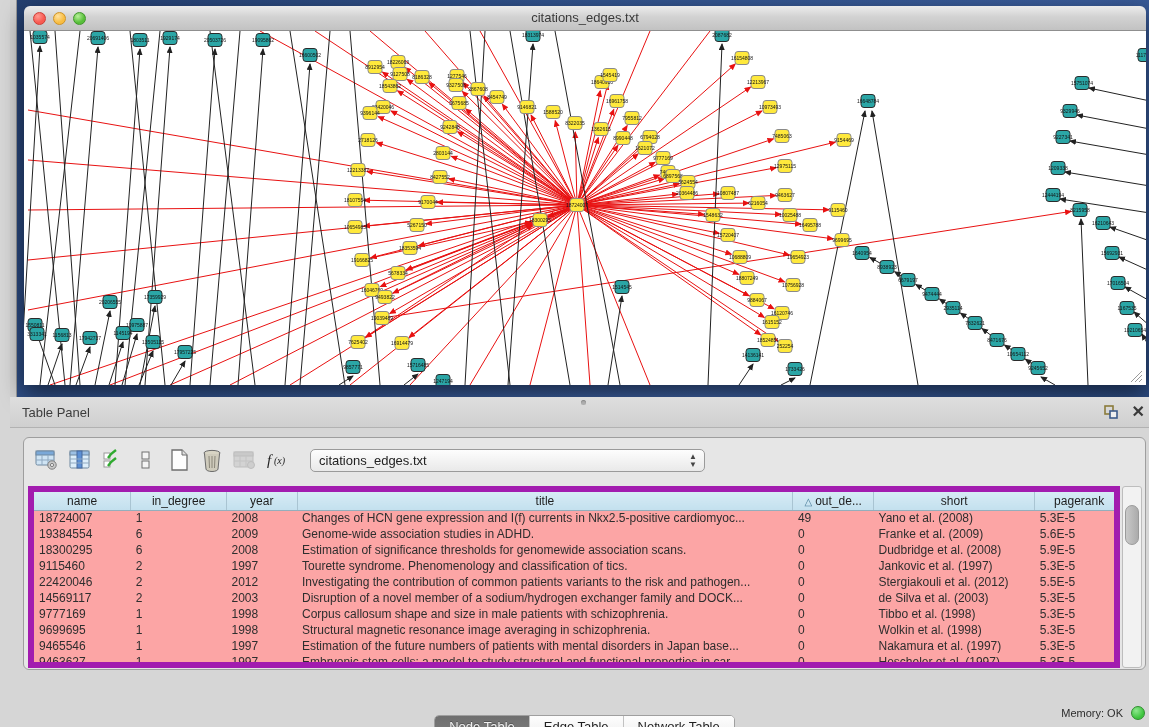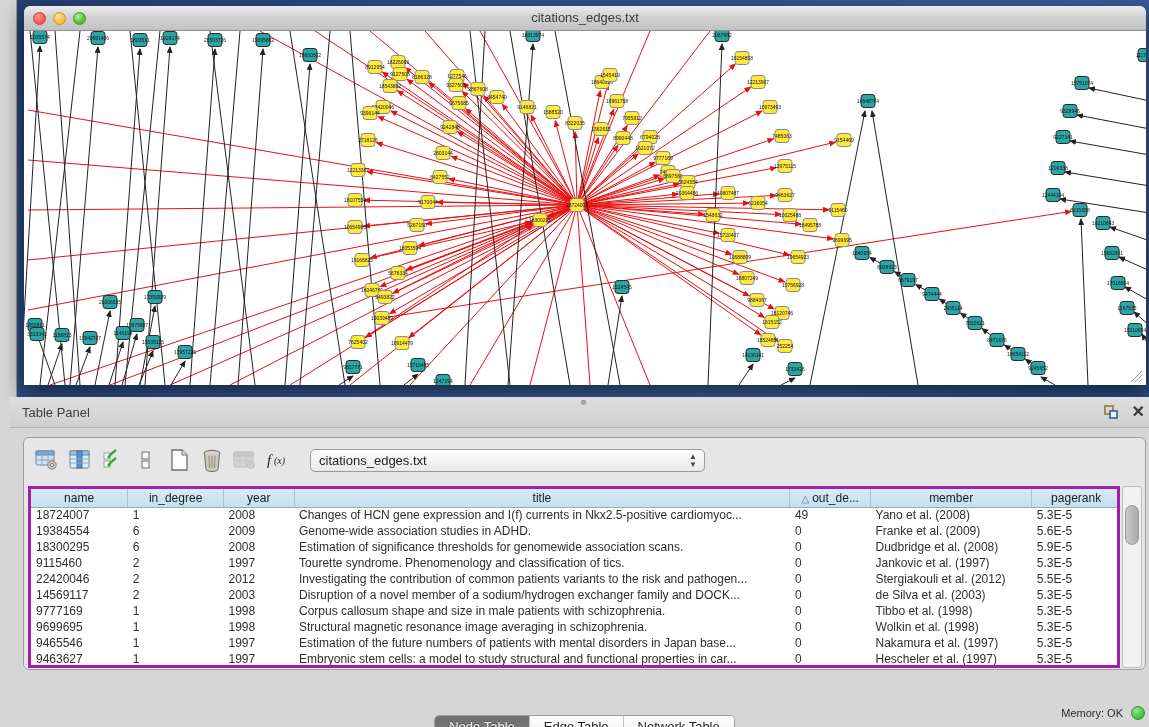--- a/index.html
+++ b/index.html
@@ -33,21 +33,21 @@
   #tp-inner { position:absolute; left:13px; top:40px; width:1123px; height:233px;
     background:#e6e6e6; border:1px solid #9e9e9e; border-radius:6px; }
   #tp-toolbar { position:relative; height:44px; display:flex; align-items:center; padding-left:8px; }
   .tbtn { width:30px; height:30px; margin-right:3px; display:flex; align-items:center; justify-content:center; background:transparent; border:none; }
   .tbtn svg { display:block; }
   .tbtn.disabled { opacity:.45; }
   #table-select { margin-left:14px; width:395px; height:23px; border:1px solid #9a9a9a; border-radius:5px;
     background:linear-gradient(#fdfdfd,#e9e9e9); display:flex; align-items:center; padding:0 8px; font-size:13px; color:#222; position:relative; }
   #table-select .stepper { position:absolute; right:7px; top:3px; font-size:8px; color:#444; line-height:8px; text-align:center; }
 
-  #tp-table { position:absolute; left:4px; top:48px; width:1092px; height:182px; background:#ffffff; border:3px solid #a21caf; overflow:hidden; }
+  #tp-table { position:absolute; left:4px; top:48px; width:1092px; height:182px; background:#fca5a5; border:6px solid #a21caf; overflow:hidden; }
   #tp-scroll { position:absolute; left:1098px; top:48px; width:20px; height:182px; background:#f2f2f2; border:1px solid #bdbdbd; border-radius:3px; }
   #tp-scroll .thumb { position:absolute; left:2px; top:18px; width:14px; height:40px; border-radius:7px;
     background:linear-gradient(90deg,#c9c9c9,#ababab); border:1px solid #9a9a9a; }
   table.grid { border-collapse:collapse; table-layout:fixed; width:1090px; font-size:12px; }
   table.grid th { background:linear-gradient(#d7ebf5,#c3e0ee); border-right:1px solid #a9c4d2; border-bottom:1px solid #93aebc;
     font-weight:normal; color:#1d1d1d; height:18px; padding:0 4px; overflow:hidden; white-space:nowrap; }
   table.grid td { color:#2e2e2e; height:16px; padding:0 5px; overflow:hidden; white-space:nowrap; border:none; }
   td.c-name,td.c-in,td.c-year,td.c-title,td.c-out,td.c-pr { text-align:left; }
   td.c-short { text-align:left; }
   .sort-tri { color:#4a7d9a; font-size:10px; margin-right:3px; }
@@ -818,21 +818,21 @@
 
       <div id="tp-table">
         <table class="grid">
           <thead id="tbl-head">
               <tr>
                 <th style="width:96px">name</th>
                 <th style="width:95px">in_degree</th>
                 <th style="width:70px">year</th>
                 <th style="width:492px">title</th>
                 <th style="width:80px"><span class="sort-tri">△</span>out_de...</th>
-                <th style="width:160px">member</th>
+                <th style="width:160px">short</th>
                 <th style="width:88px">pagerank</th>
               </tr>
             </thead>
           <tbody id="tbl-body">
               <tr>
                 <td class="c-name">18724007</td>
                 <td class="c-in">1</td>
                 <td class="c-year">2008</td>
                 <td class="c-title">Changes of HCN gene expression and I(f) currents in Nkx2.5-positive cardiomyoc...</td>
                 <td class="c-out">49</td>

